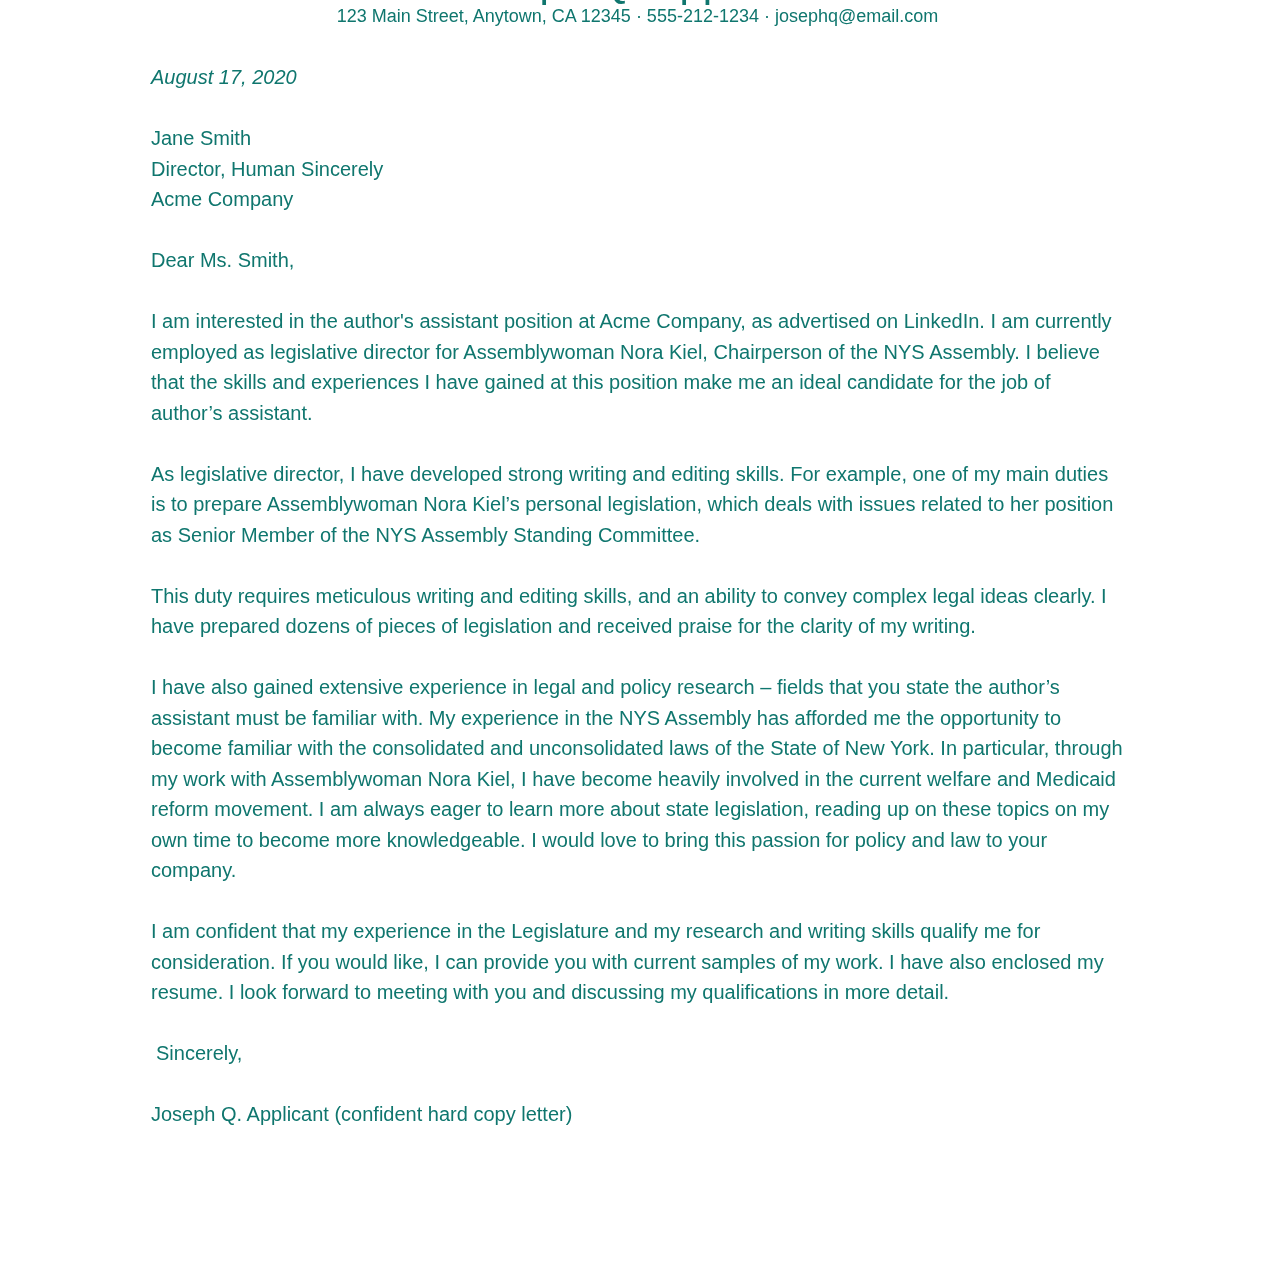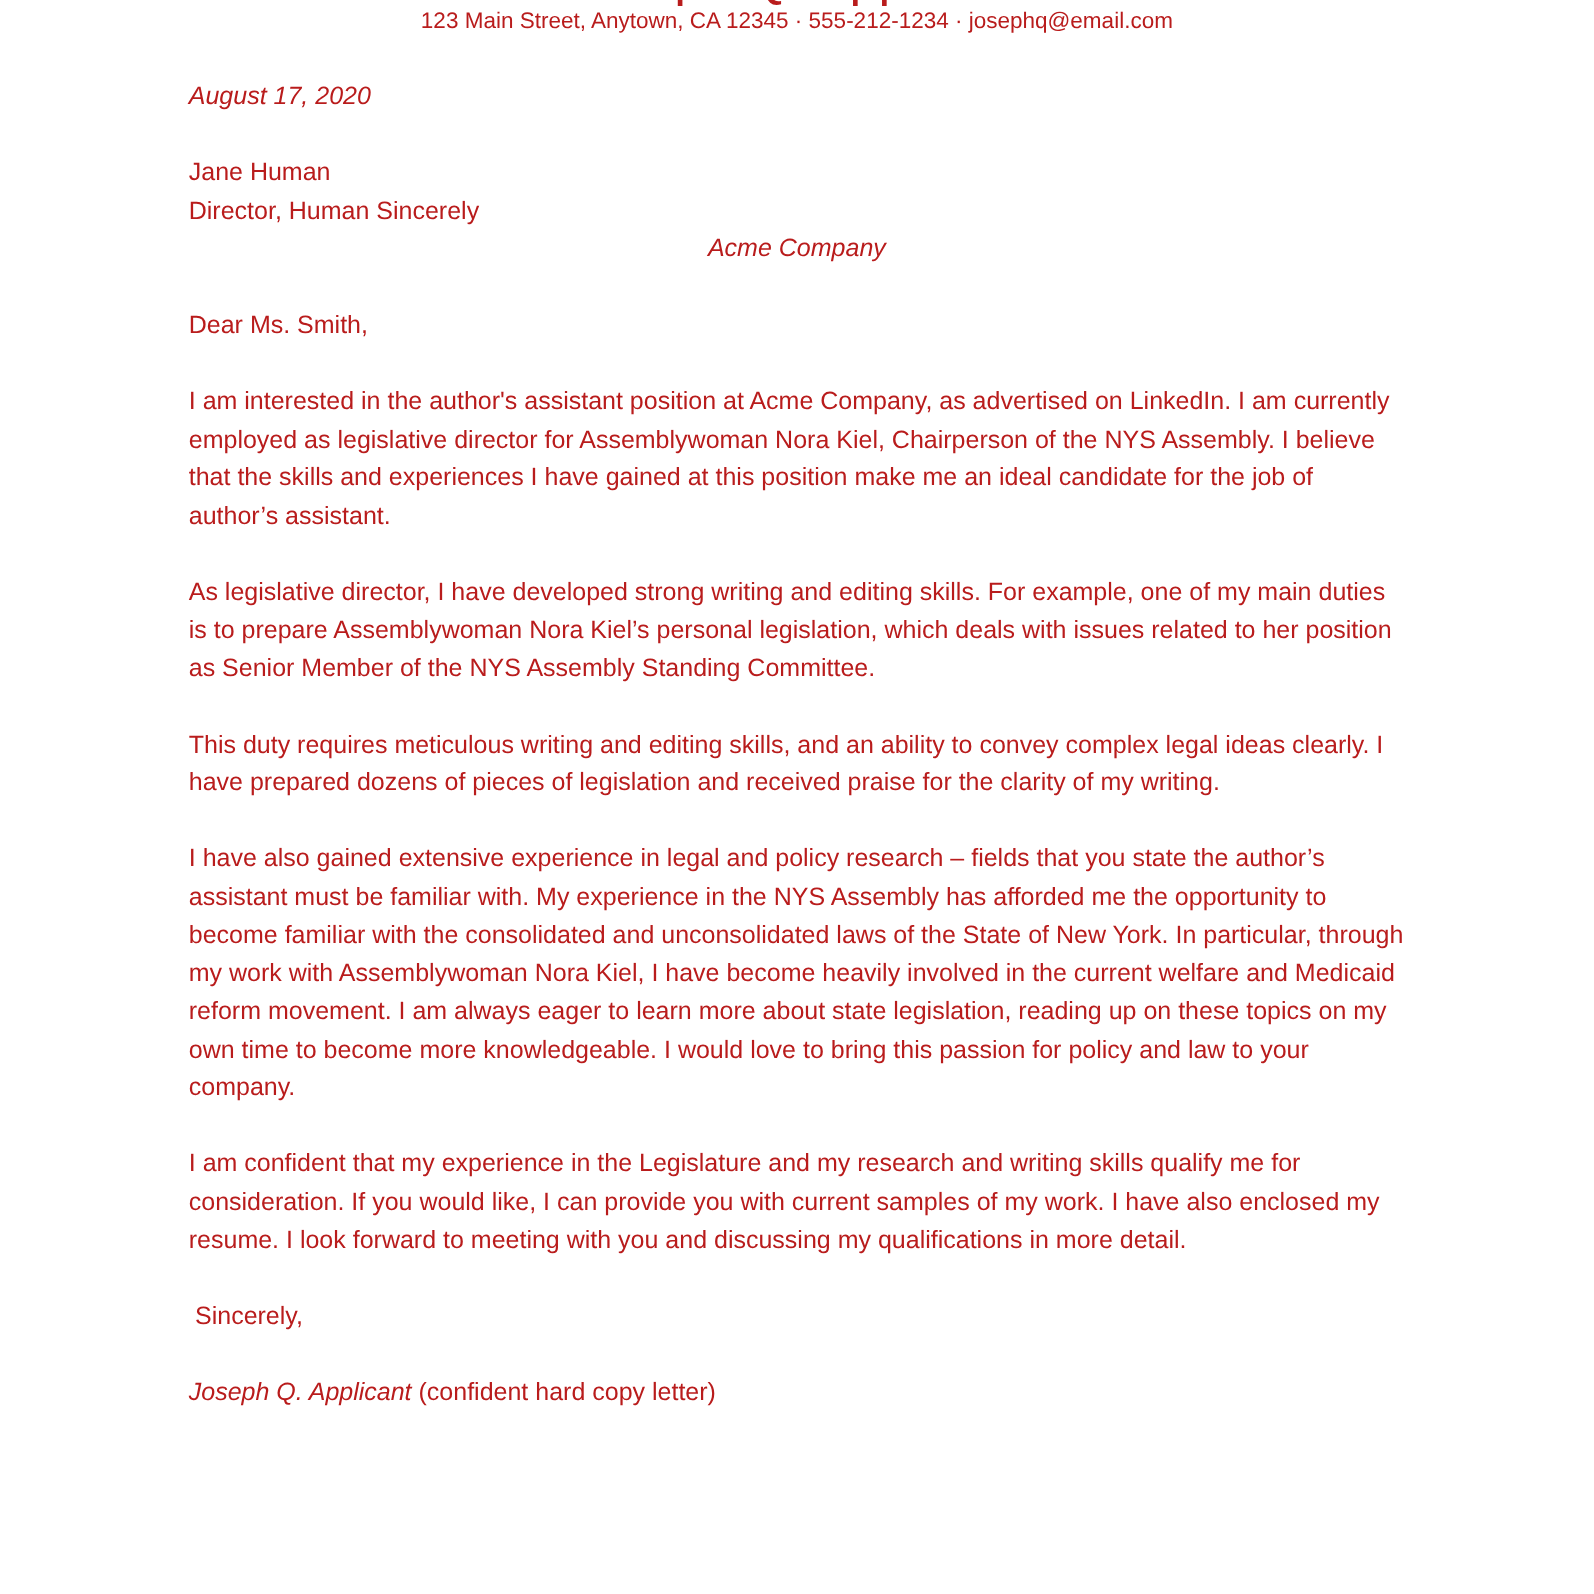--- a/index.html
+++ b/index.html
@@ -5,21 +5,21 @@
   html, body {
     margin: 0;
     padding: 0;
     background: #ffffff;
   }
   .page {
     position: relative;
     width: 1275px;
     height: 1275px;
     background: #ffffff;
-    color: #b91c1c;
+    color: #0f766e;
     font-family: "Liberation Sans", sans-serif;
     overflow: hidden;
   }
   .inner {
     padding: 0 151px;
   }
   .letterhead {
     text-align: center;
   }
   .letterhead-name {
@@ -46,22 +46,20 @@
     margin: 0;
     font-size: 20px;
     line-height: 30.5px;
   }
   .body-text p, p.salutation, p.valediction, p.signature-line {
     margin: 0 0 30.5px 0;
     font-size: 20px;
     line-height: 30.5px;
   }
   .italic {
-    font-style: italic;
-    text-align: center;
   }
   p.valediction {
     padding-left: 5px;  
   }
   p.signature-line {
     margin-bottom: 0;
   }
 </style>
 </head>
 <body>
@@ -70,21 +68,21 @@
   <div class="inner">
 
     <header class="letterhead">
       <div class="letterhead-name">Joseph Q. Applicant</div>
       <div class="letterhead-contact">123 Main Street, Anytown, CA 12345 · 555-212-1234 · josephq@email.com</div>
     </header>
 
     <p class="date-line">August 17, 2020</p>
 
     <div class="recipient-block">
-      <p>Jane Human</p>
+      <p>Jane Smith</p>
       <p>Director, Human Sincerely</p>
       <p class="italic">Acme Company</p>
     </div>
 
     <p class="salutation">Dear Ms. Smith,</p>
 
     <div class="body-text">
         <p>I am interested in the author's assistant position at Acme Company, as advertised on LinkedIn. I am currently employed as legislative director for Assemblywoman Nora Kiel, Chairperson of the NYS Assembly. I believe that the skills and experiences I have gained at this position make me an ideal candidate for the job of author’s assistant.</p>
         <p>As legislative director, I have developed strong writing and editing skills. For example, one of my main duties is to prepare Assemblywoman Nora Kiel’s personal legislation, which deals with issues related to her position as Senior Member of the NYS Assembly Standing Committee.</p>
         <p>This duty requires meticulous writing and editing skills, and an ability to convey complex legal ideas clearly. I have prepared dozens of pieces of legislation and received praise for the clarity of my writing.</p>

